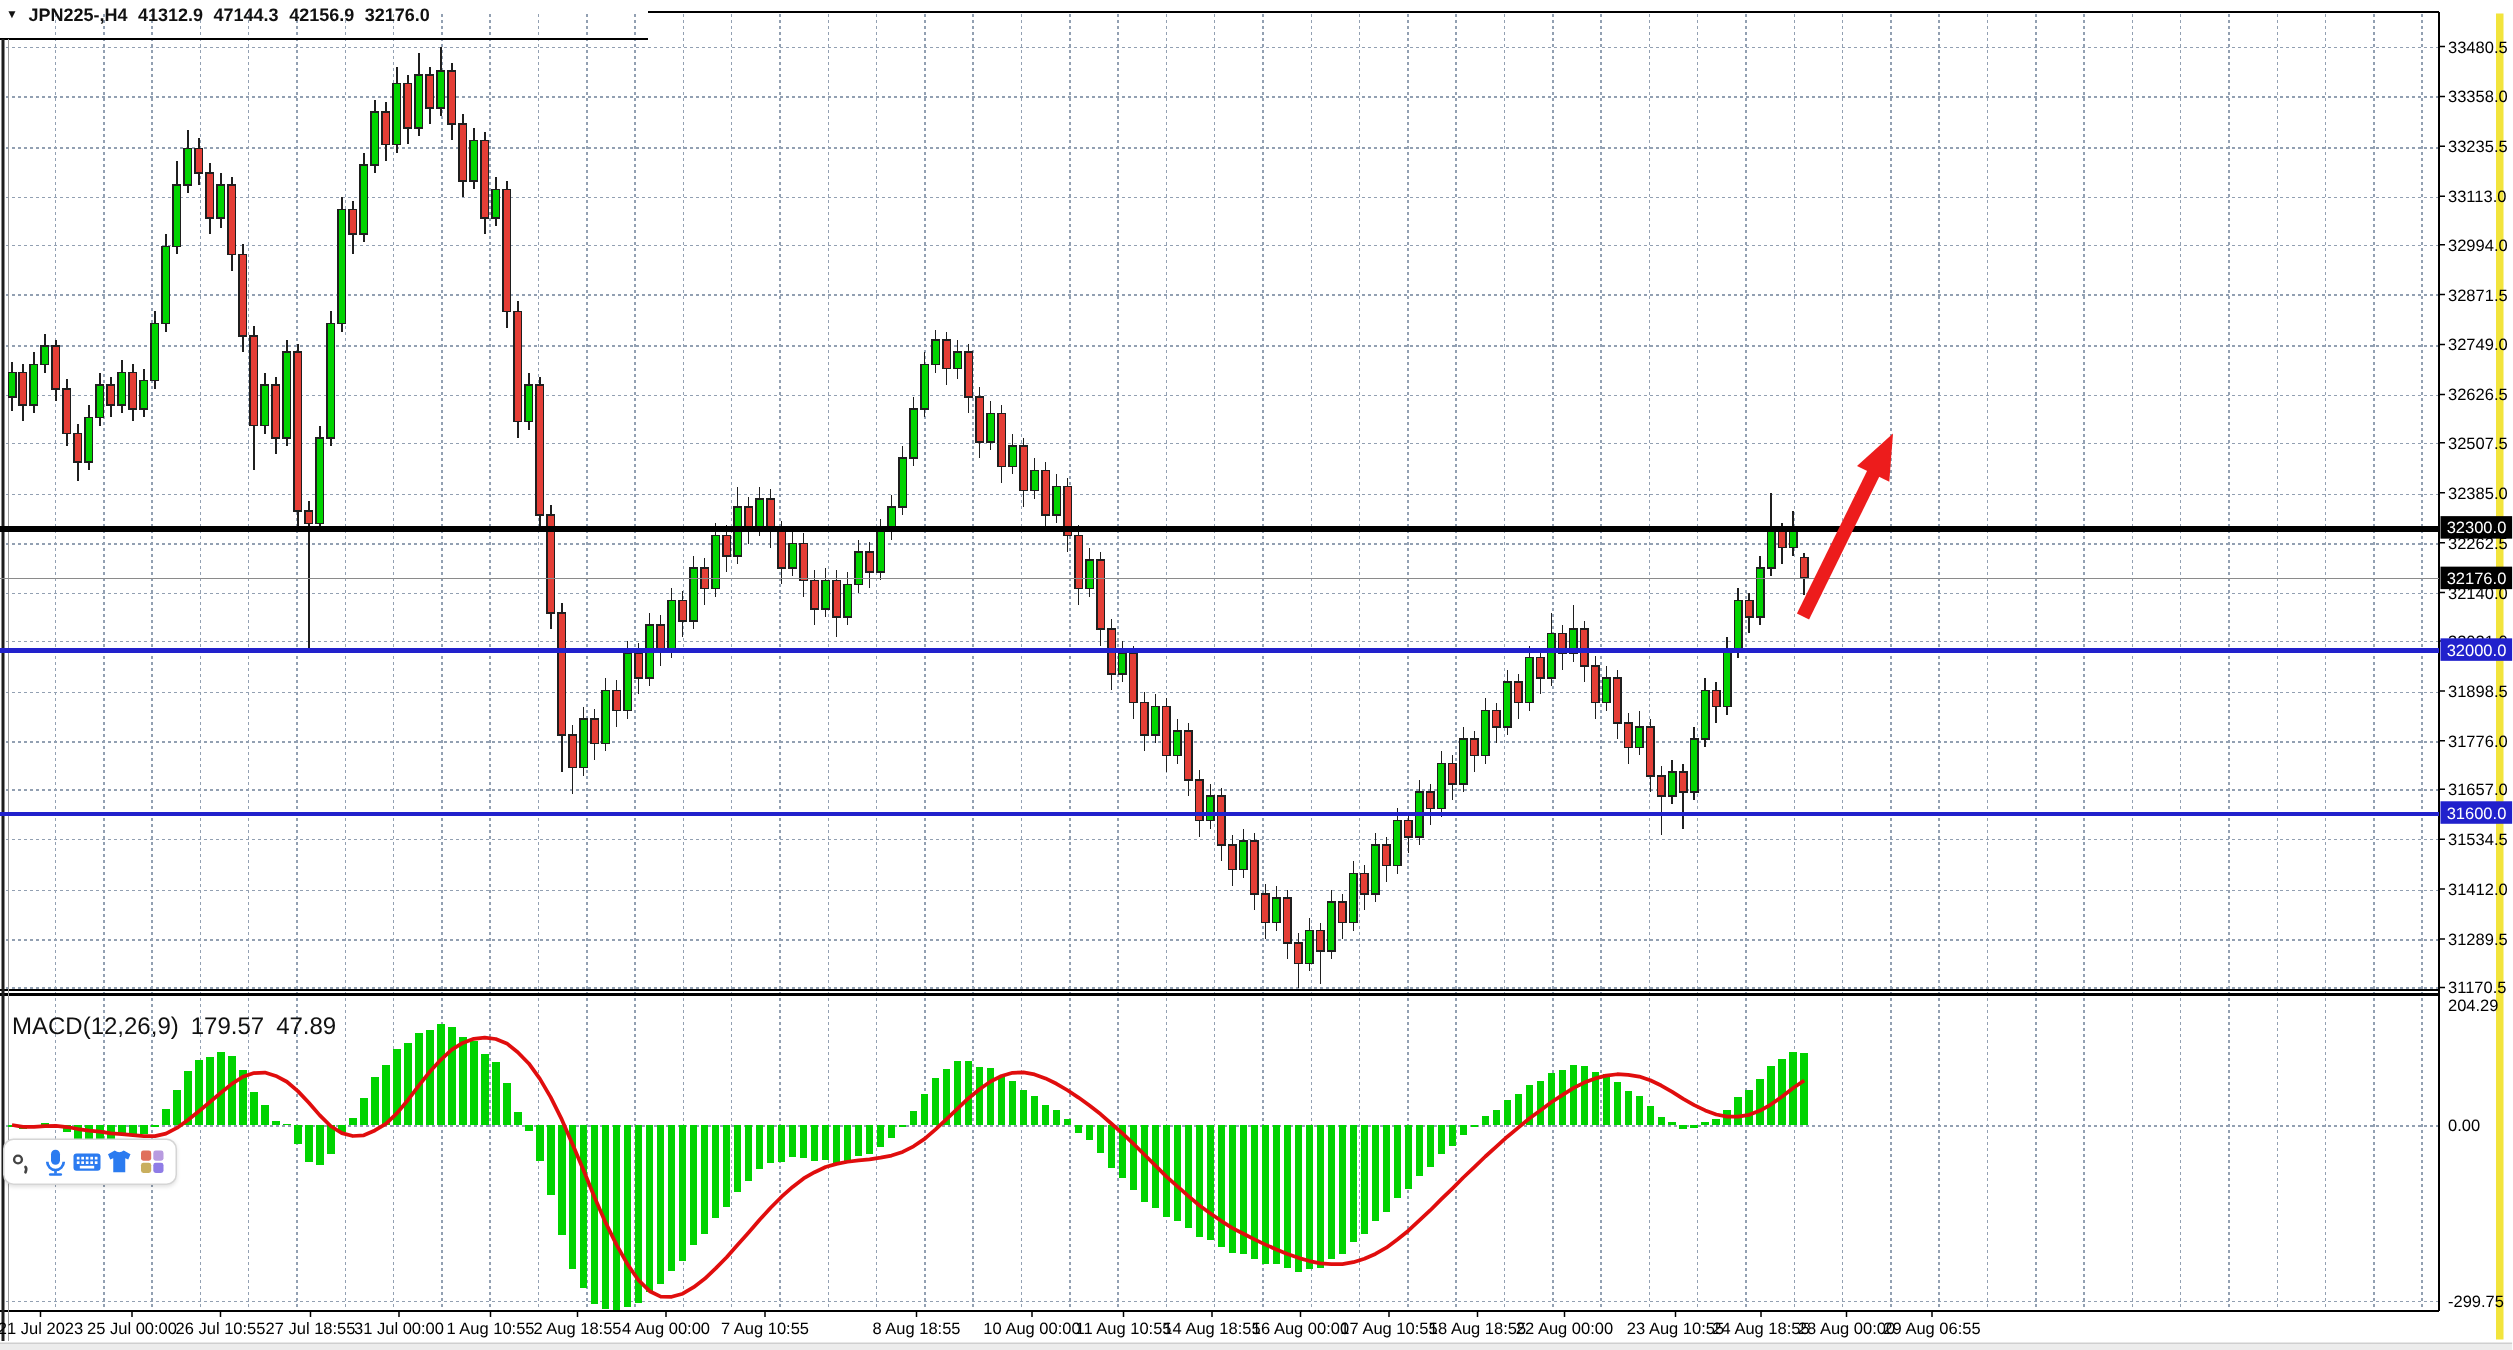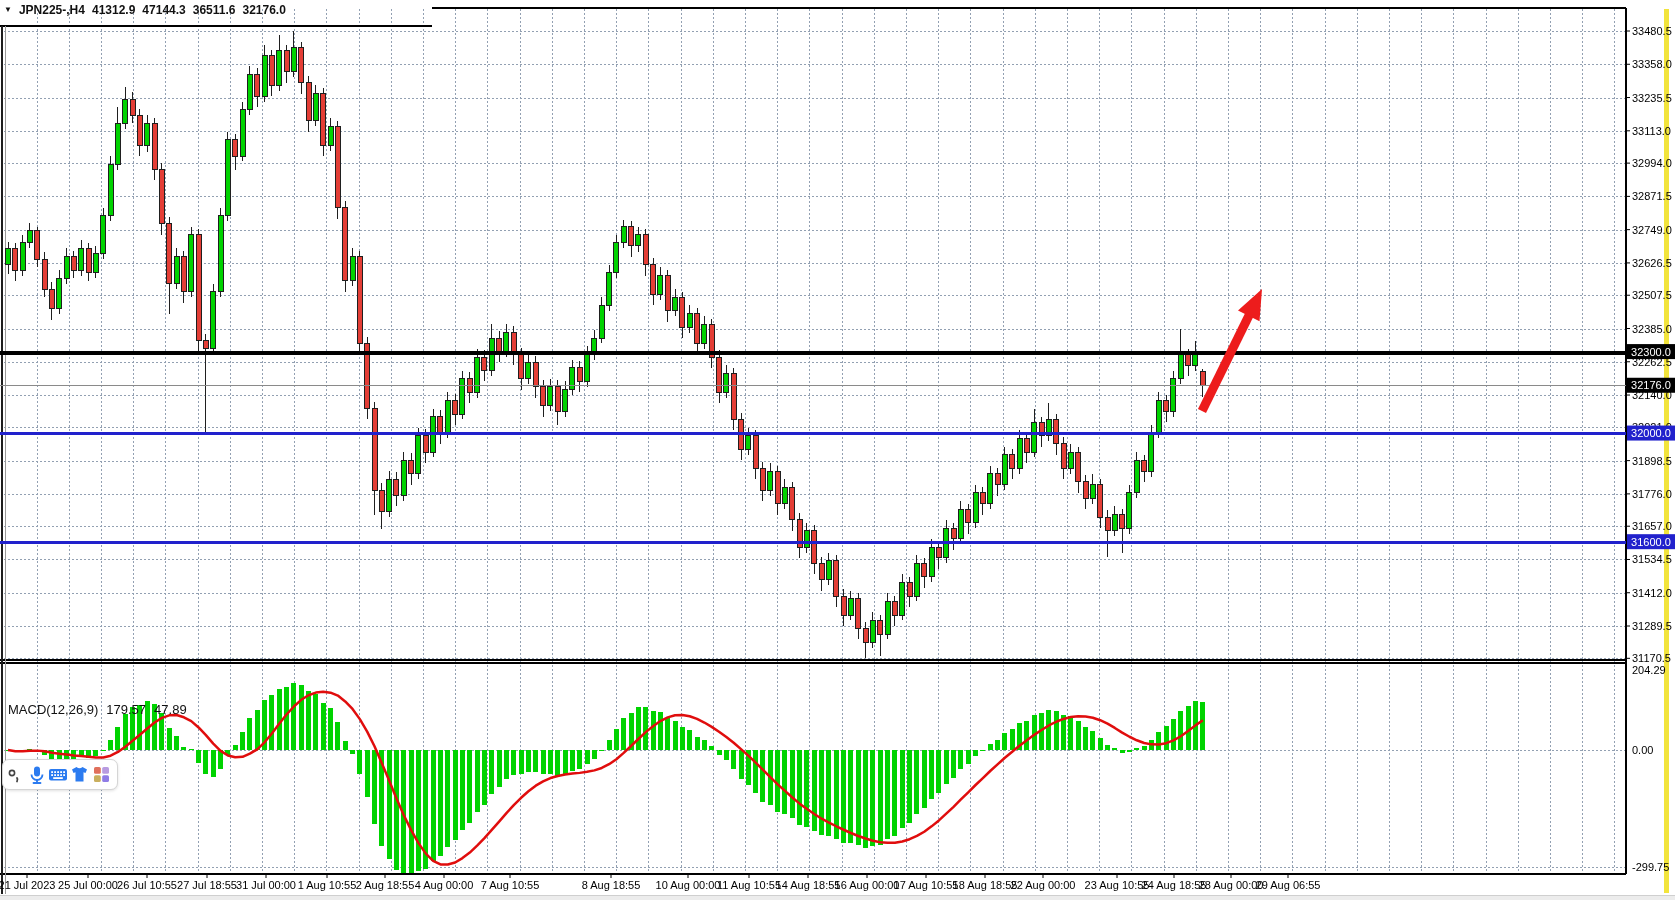--- a/index.html
+++ b/index.html
@@ -2,21 +2,21 @@
 <html><head>
 <meta charset="utf-8">
 <style>
   html,body{margin:0;padding:0;background:#fff;}
   .screen{position:relative;width:1675px;height:900px;background:#ffffff;overflow:hidden;
           font-family:"Liberation Sans",sans-serif;}
   #chart{position:absolute;left:0;top:0;}
   .titlebar{position:absolute;left:4px;top:2px;height:16px;display:flex;align-items:center;
             gap:7px;font-size:12px;font-weight:700;color:#111;z-index:5;white-space:nowrap;}
   .titlebar .caret{font-size:8px;line-height:1;}
-  .macd-label{position:absolute;left:8px;top:702px;font-size:13px;color:#111;z-index:5;
+  .macd-label{position:absolute;left:8px;top:676px;font-size:16px;color:#111;z-index:5;
               display:flex;gap:8px;white-space:nowrap;text-align:right;}
   .fab-toolbar{position:absolute;left:2px;top:759px;width:116px;height:31px;background:#ffffff;
                border:1px solid #d5d5d5;border-radius:7px;box-shadow:0 1px 3px rgba(0,0,0,.12);
                display:flex;align-items:center;justify-content:space-between;padding:0 6px 0 2px;
                box-sizing:border-box;z-index:6;}
   .fab-toolbar .ico{display:flex;align-items:center;justify-content:center;width:20px;height:22px;}
 </style>
 </head>
 <body>
 
@@ -718,21 +718,21 @@
         <line x1="1202" y1="411" x2="1251.4083282687407" y2="310.53639918689385" stroke="#ed1c1c" stroke-width="9"></line>
         <polygon points="1262,289 1259.5286099293728,321.21633484924695 1237.9922107424788,310.6246631179877" fill="#ed1c1c"></polygon>
       </g>
     </svg>
 
   <div class="titlebar">
     <span class="caret">▼</span>
     <span>JPN225-,H4</span>
     <span>41312.9</span>
     <span>47144.3</span>
-    <span>36511.6</span>
+    <span>42156.9</span>
     <span>32176.0</span>
   </div>
 
   <div class="macd-label">
     <span>MACD(12,26,9)</span>
     <span>179.57</span>
     <span>47.89</span>
   </div>
 
   <div class="fab-toolbar">

